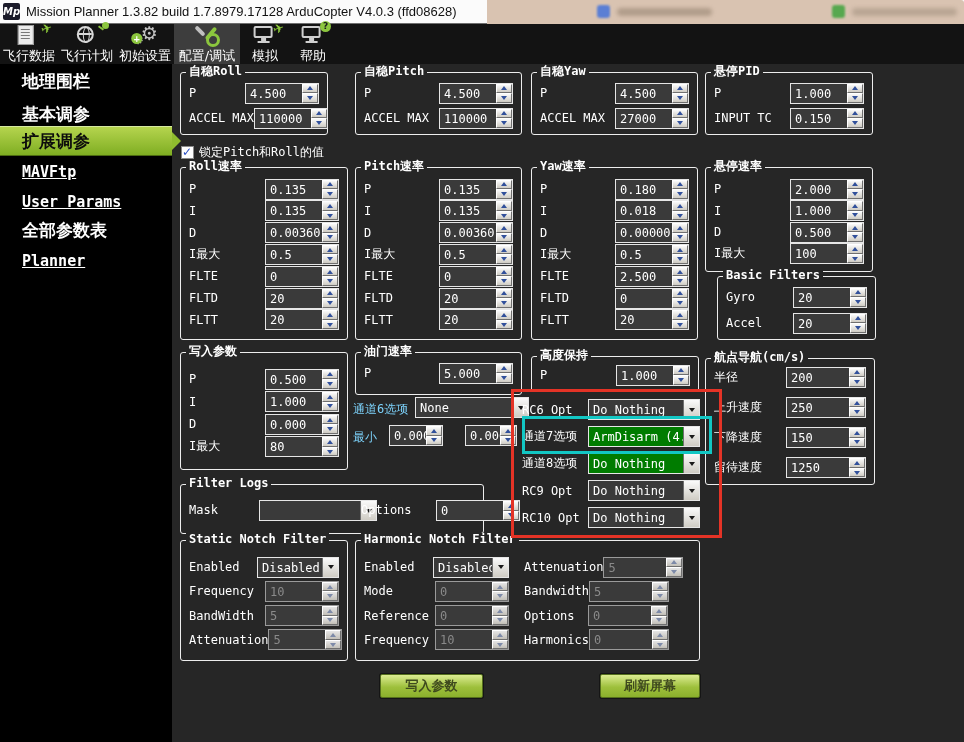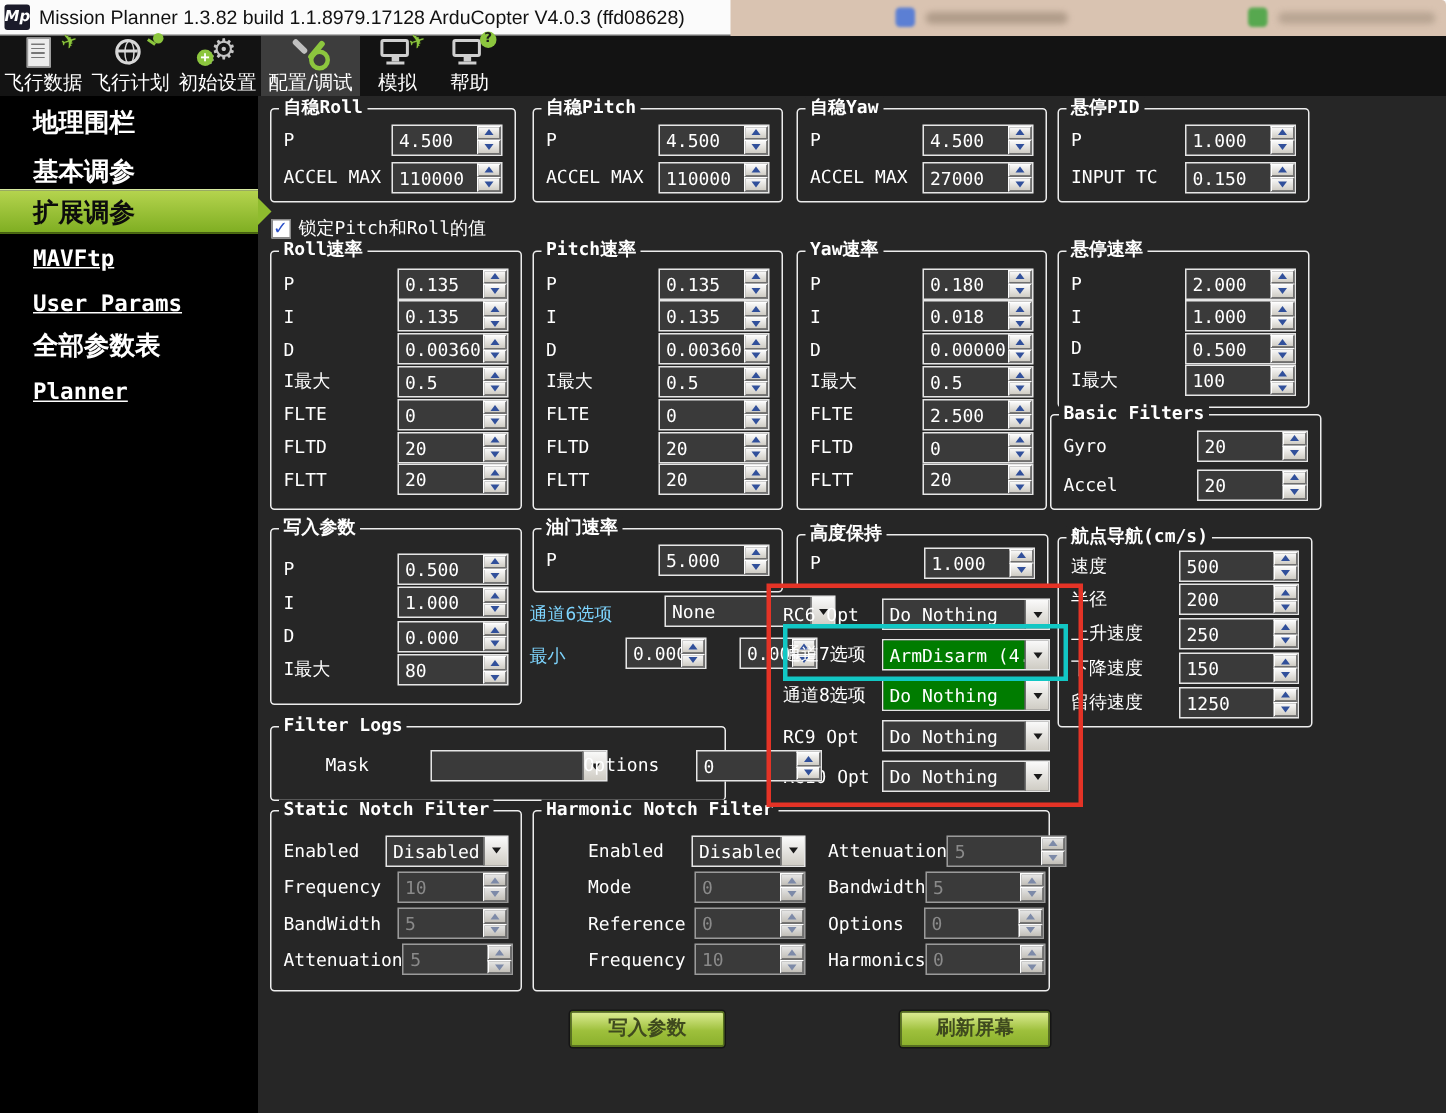--- a/index.html
+++ b/index.html
@@ -92,39 +92,39 @@
   .cb{width:13px;height:13px;background:#fff;border:1px solid #8a8a8a;position:relative;box-sizing:border-box;}
   .cb::after{content:"✓";position:absolute;left:0;top:-2px;color:#2b50c8;font:bold 12px "DejaVu Sans",sans-serif;}
   .cb-label{color:#fff;font:12px "DejaVu Sans Mono",monospace;}
 
   .rc-row{position:absolute;left:522px;width:178px;height:21px;display:flex;justify-content:space-between;align-items:center;}
   .rc-combo{width:112px;}
   .ch6-combo{width:114px;} .mask-combo{width:118px;}
   .en-combo{width:82px;} .enA-combo{width:76px;}
 
   .free-lbl{position:absolute;color:#7dd3fc;font:12px "DejaVu Sans Mono",monospace;white-space:nowrap;text-align:right;}
-  .abs{position:absolute;margin-left:28px;}
+  .abs{position:absolute;}
 
   
   .red-box{position:absolute;left:511px;top:389px;width:205px;height:143px;border:3px solid #e43326;z-index:50;pointer-events:none;}
   .cyan-box{position:absolute;left:522px;top:416px;width:184px;height:32px;border:3px solid #12c7c4;z-index:60;pointer-events:none;}
 
   
   .act-btn{position:absolute;height:24px;box-sizing:border-box;border:1px solid #55701c;border-radius:2px;
      background:linear-gradient(#dcec92,#9ec03c 55%,#8bb02c);color:#3f4a1e;font:bold 13px "DejaVu Sans",sans-serif;
      text-align:center;line-height:22px;cursor:pointer;box-shadow:0 0 0 1px #151515;}
 </style>
 </head>
 <body>
 
 <div class="page">
 
   <div class="titlebar">
     <span class="mp-logo">Mp</span>
-    <span class="tb-title">Mission Planner 1.3.82 build 1.1.8979.17128 ArduCopter V4.0.3 (ffd08628)</span>
+    <span class="tb-title">Mission Planner 1.3.82 build 1.7.8979.17128 ArduCopter V4.0.3 (ffd08628)</span>
     <div class="blur-strip">
       <span class="sq" style="left:110px;background:#5b7fd4;"></span>
       <span class="smudge" style="left:130px;width:95px;background:#9b8876;"></span>
       <span class="sq" style="left:345px;background:#57a84f;"></span>
       <span class="smudge" style="left:365px;width:105px;background:#a89684;"></span>
     </div>
   </div>
 
   <div class="toolbar">
     <div class="tb-item" style="width:58px">
@@ -178,21 +178,21 @@
     <span class="sb-item sb-cn" style="top:39px">基本调参</span>
     <div class="sb-sel-band">
       <span class="sb-sel-label">扩展调参</span>
     </div>
     <span class="sb-item sb-en" style="top:99px">MAVFtp</span>
     <span class="sb-item sb-en" style="top:129px">User Params</span>
     <span class="sb-item sb-cn" style="top:155px">全部参数表</span>
     <span class="sb-item sb-en" style="top:188px">Planner</span>
   </div>
 
-  <div class="group" style="left:180px;top:72px;width:164px;height:63px">
+  <div class="group" style="left:180px;top:72px;width:148px;height:63px">
     <span class="gtitle">自稳Roll</span>
     <div class="rows" style="padding:10px 8px 6px">
       <div class="prow">
           <span class="lbl">P</span>
         <span class="spin">
             <span class="sv">4.500</span>
             <span class="sb-btns">
               <i class="u"></i>
               <i class="d"></i>
             </span>
@@ -561,21 +561,21 @@
             <span class="sv">100</span>
             <span class="sb-btns">
               <i class="u"></i>
               <i class="d"></i>
             </span>
           </span>
         </div>
     </div>
   </div>
 
-  <div class="group" style="left:700px;top:276px;width:181px;height:64px">
+  <div class="group" style="left:717px;top:276px;width:159px;height:64px">
     <span class="gtitle">Basic Filters</span>
     <div class="rows" style="padding:10px 8px 6px">
       <div class="prow">
           <span class="lbl">Gyro</span>
           <span class="spin">
             <span class="sv">20</span>
             <span class="sb-btns">
               <i class="u"></i>
               <i class="d"></i>
             </span>
@@ -690,30 +690,20 @@
             </span>
           </span>
         </div>
     </div>
   </div>
 
   <div class="group" style="left:705px;top:358px;width:170px;height:127px">
     <span class="gtitle">航点导航(cm/s)</span>
     <div class="rows" style="padding:8px 8px 6px">
       <div class="prow">
-          <span class="lbl">速度</span>
-          <span class="spin md">
-            <span class="sv">500</span>
-            <span class="sb-btns">
-              <i class="u"></i>
-              <i class="d"></i>
-            </span>
-          </span>
-        </div>
-      <div class="prow">
           <span class="lbl">半径</span>
           <span class="spin md">
             <span class="sv">200</span>
             <span class="sb-btns">
               <i class="u"></i>
               <i class="d"></i>
             </span>
           </span>
         </div>
       <div class="prow">

